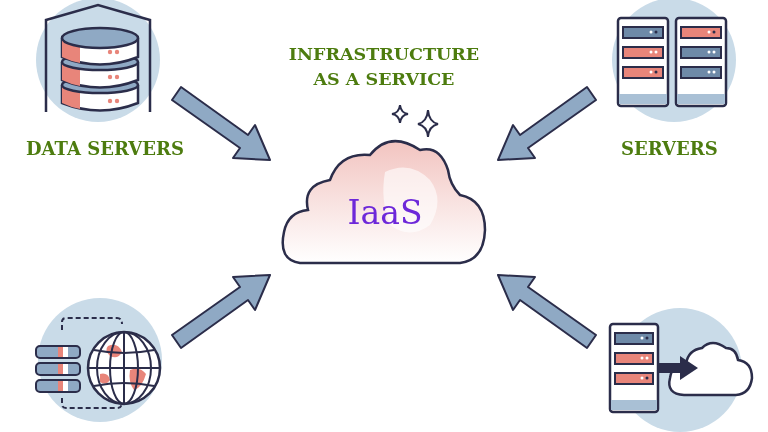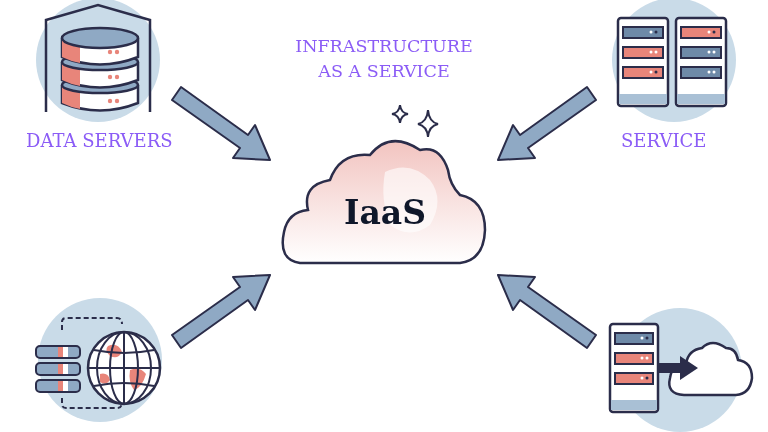--- a/index.html
+++ b/index.html
@@ -1,21 +1,21 @@
 <!DOCTYPE html>
 <html><head>
 <meta charset="utf-8">
 <style>
   html, body { margin: 0; padding: 0; }
   body { width: 768px; height: 432px; background: #ffffff; position: relative; overflow: hidden; font-family: "DejaVu Serif", serif; }
-  .label { position: absolute; font-family: "DejaVu Serif", serif; font-weight: normal; color: #8b5cf6; letter-spacing: 0px; white-space: nowrap; }
+  .label { position: absolute; font-family: "DejaVu Serif", serif; font-weight: bold; color: #4d7c0f; letter-spacing: 0px; white-space: nowrap; margin-top: 8px; }
   .title { left: 284px; top: 34px; width: 200px; text-align: center; font-size: 17.5px; line-height: 25px; }
   .lbl-dc { left: 26px; top: 130px; font-size: 18px; }
   .lbl-srv { left: 621px; top: 130px; font-size: 18px; }
-  .cloud-text { position: absolute; left: 330px; top: 193px; width: 110px; text-align: center; font-size: 33px; font-weight: bold; color: #0f172a; }
+  .cloud-text { position: absolute; left: 330px; top: 193px; width: 110px; text-align: center; font-size: 33px; font-weight: normal; color: #6d28d9; }
   svg { position: absolute; overflow: visible; }
 </style>
 </head>
 <body>
 
 <div class="label title">
   <div>INFRASTRUCTURE</div>
   <div>AS A SERVICE</div>
 </div>
 
@@ -71,21 +71,21 @@
     <circle cx="91" cy="72" r="1.5"></circle>
       <circle cx="96" cy="72" r="1.5" fill="#2b2d4a"></circle>
     <circle cx="149" cy="32" r="1.5"></circle>
       <circle cx="154" cy="32" r="1.5" fill="#2b2d4a"></circle>
     <circle cx="149" cy="52" r="1.5"></circle>
       <circle cx="154" cy="52" r="1.5"></circle>
     <circle cx="149" cy="72" r="1.5"></circle>
       <circle cx="154" cy="72" r="1.5"></circle>
   </g>
 </svg>
-<div class="label lbl-srv">SERVICE</div>
+<div class="label lbl-srv">SERVERS</div>
 
 <svg style="left:0;top:0" width="768" height="432" viewBox="0 0 768 432">
 
   <g fill="#8fa9c4" stroke="#2b2d4a" stroke-width="2" stroke-linejoin="round">
     <polygon points="172,100 181,87 248,135 255,125 270,160 233,158 240,148"></polygon>
     <polygon points="596,100 587,87 520,135 513,125 498,160 535,158 528,148"></polygon>
     <polygon points="172,335 181,348 248,300 255,310 270,275 233,277 240,287"></polygon>
     <polygon points="596,335 587,348 520,300 513,310 498,275 535,277 528,287"></polygon>
   </g>
 </svg>

